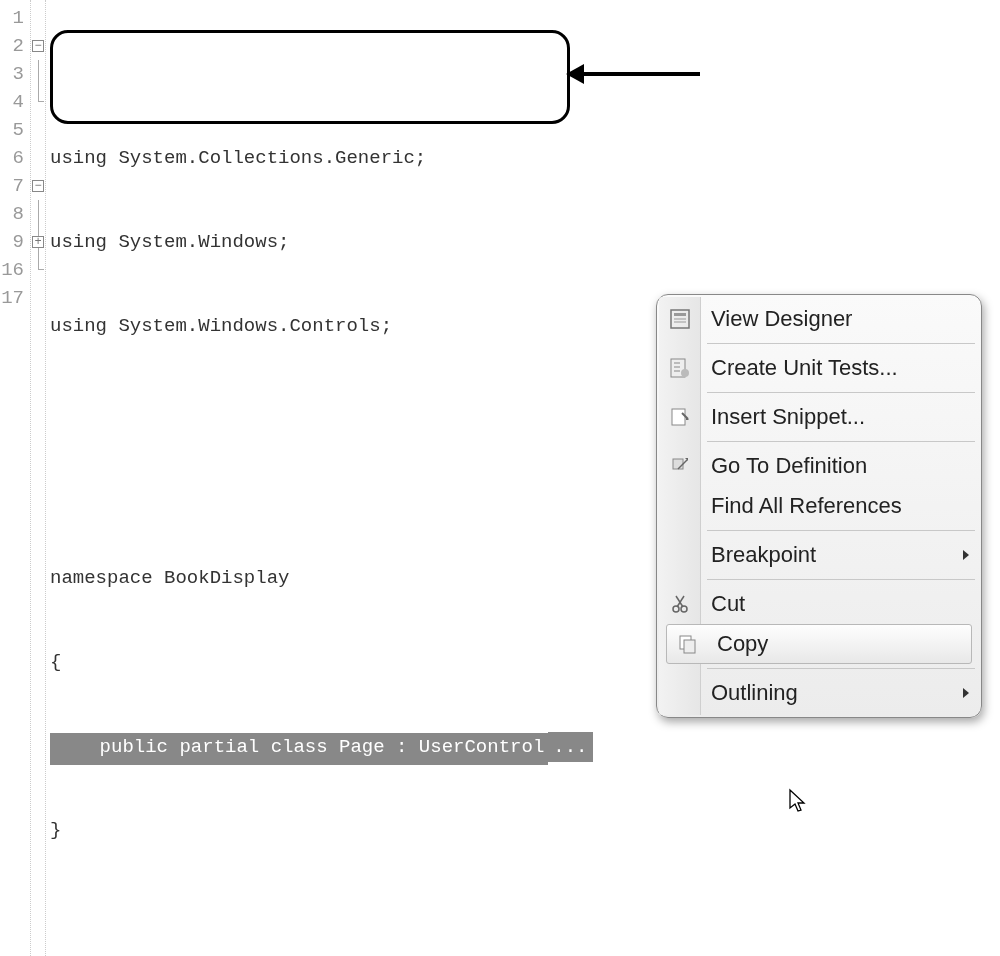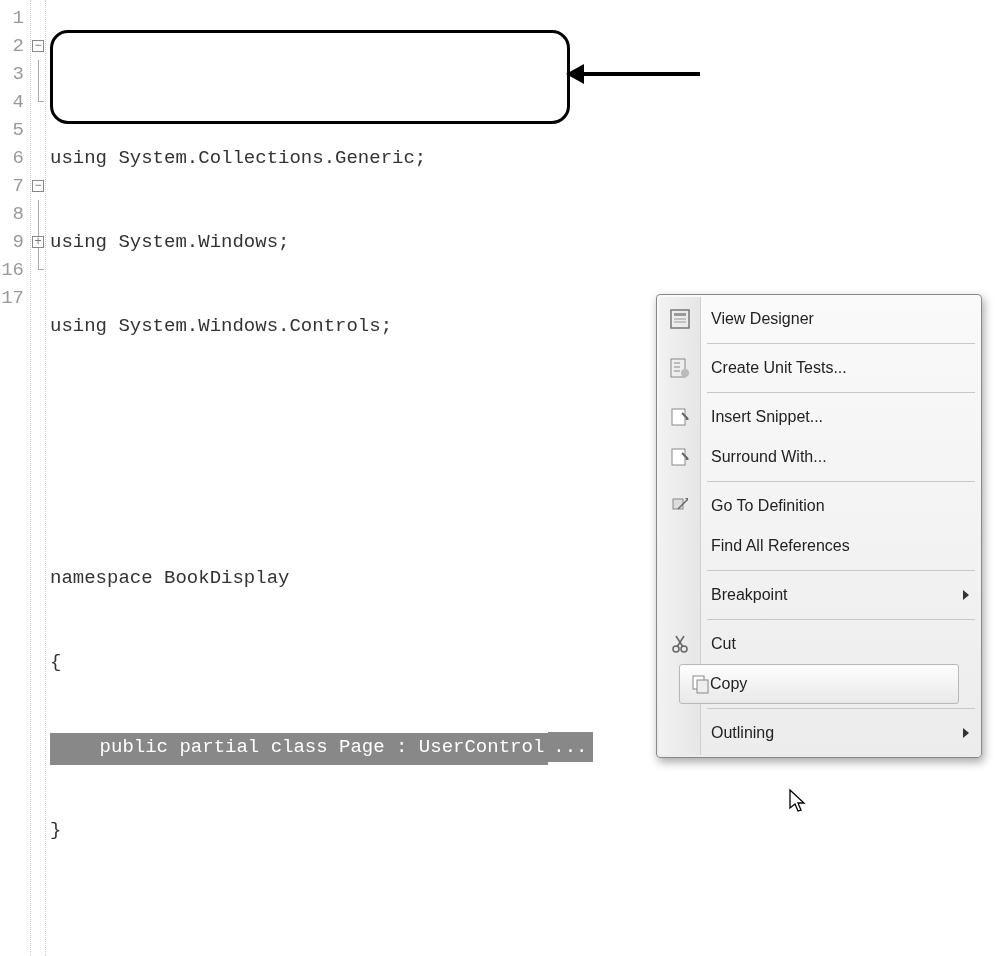--- a/index.html
+++ b/index.html
@@ -121,24 +121,24 @@
       border-right: 18px solid #000;
     }
     
     .context-menu {
       position: absolute;
       top: 294px;
       left: 656px;
       width: 326px;
       background: linear-gradient(to bottom, #fafafa, #ececec);
       border: 1px solid #888;
-      border-radius: 4px;
+      border-radius: 12px;
       box-shadow: 2px 4px 10px rgba(0,0,0,0.35);
       font-family: 'Segoe UI', Tahoma, sans-serif;
-      font-size: 16px;
+      font-size: 22px;
       color: #222;
       padding: 4px 2px;
     }
     .menu-icon-strip {
       position: absolute;
       left: 2px;
       top: 2px;
       bottom: 2px;
       width: 42px;
       background: linear-gradient(to right, #f2f2f2, #e6e6e6);
@@ -151,22 +151,22 @@
       align-items: center;
       height: 40px;
       padding-left: 52px;
       padding-right: 26px;
       cursor: default;
       border-radius: 3px;
     }
     .menu-item.hover {
       background: linear-gradient(to bottom, #fefefe, #e8e8e8);
       border: 1px solid #b8b8b8;
-      margin: 0 20px;
-      padding-left: 30px;
+      margin: 0 7px;
+      padding-left: 50px;
       padding-right: 24px;
     }
     .menu-item .icon {
       position: absolute;
       left: 8px;
       width: 26px;
       height: 26px;
       display: flex;
       align-items: center;
       justify-content: center;
@@ -285,30 +285,20 @@
     <span class="icon">
       <svg width="22" height="22" viewBox="0 0 22 22">
           <rect x="3" y="3" width="13" height="16" fill="#fff" stroke="#888"></rect>
           <path d="M13 7 L19 13" stroke="#666" stroke-width="2"></path>
           <polygon points="17,11 20,14 17,14" fill="#666"></polygon>
         </svg>
     </span>
     <span>Insert Snippet...</span>
   </div>
 
-  <div class="menu-item">
-    <span class="icon">
-      <svg width="22" height="22" viewBox="0 0 22 22">
-          <rect x="3" y="3" width="13" height="16" fill="#fff" stroke="#888"></rect>
-          <path d="M13 7 L19 13" stroke="#666" stroke-width="2"></path>
-          <polygon points="17,11 20,14 17,14" fill="#666"></polygon>
-        </svg>
-    </span>
-    <span>Surround With...</span>
-  </div>
   <div class="menu-sep"></div>
 
   <div class="menu-item">
     <span class="icon">
       <svg width="22" height="22" viewBox="0 0 22 22">
           <rect x="4" y="4" width="10" height="10" fill="#ddd" stroke="#888"></rect>
           <path d="M9 14 L18 5" stroke="#666" stroke-width="1.5"></path>
           <polygon points="16,3 19,6 19,3" fill="#666"></polygon>
         </svg>
     </span>

